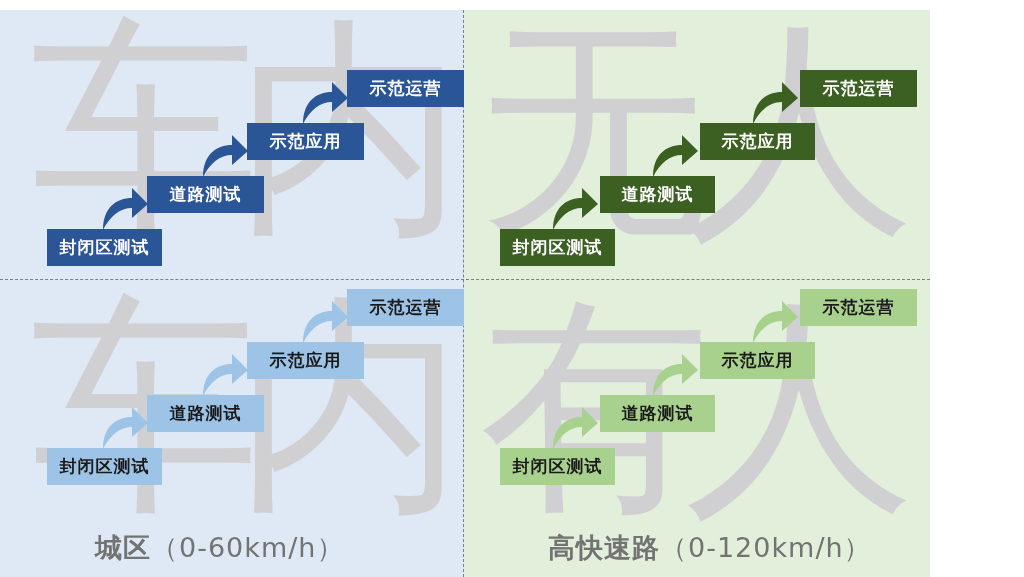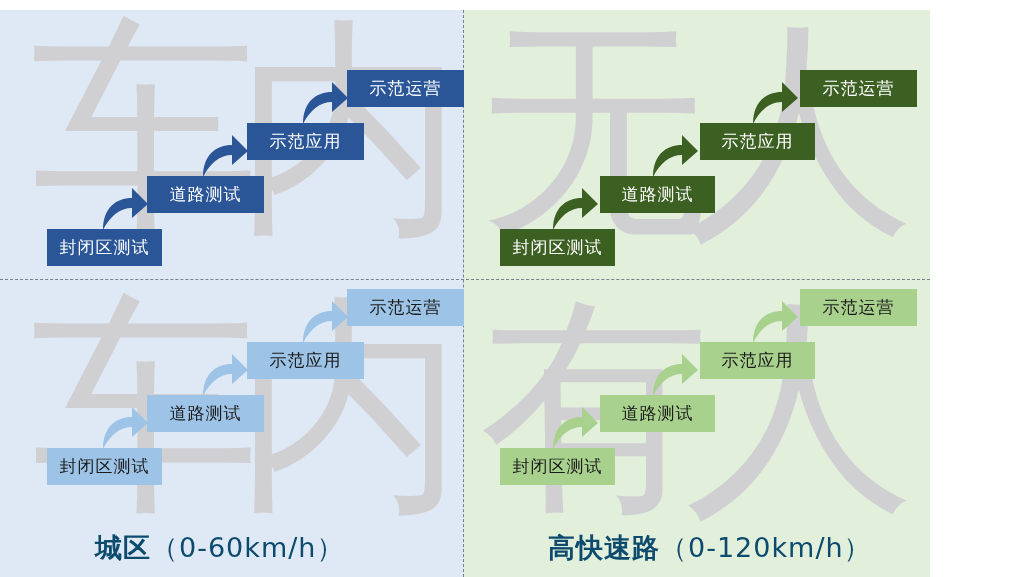--- a/index.html
+++ b/index.html
@@ -4,27 +4,27 @@
 <style>
   html,body{margin:0;padding:0;}
   body{width:1024px;height:577px;background:#ffffff;position:relative;overflow:hidden;font-family:"DejaVu Sans","Liberation Sans",sans-serif;}
   .canvas{position:absolute;left:0;top:10px;width:930px;height:567px;}
   .half{position:absolute;top:0;height:567px;}
   .half.left{left:0;width:464px;background:#dfe8f5;}
   .half.right{left:464px;width:466px;background:#e2efdb;}
   .vdash{position:absolute;left:463px;top:0;width:0;height:567px;border-left:1.5px dashed #7a8088;}
   .hdash{position:absolute;left:0;top:269px;width:930px;height:0;border-top:1.5px dashed #7a8088;}
   .ghost{position:absolute;color:#d0d0d2;font-weight:400;line-height:1;pointer-events:none;user-select:none;font-size:230px;}
-  .step{position:absolute;height:37px;display:flex;align-items:center;justify-content:center;font-weight:400;font-size:17px;letter-spacing:1px;box-sizing:border-box;}
+  .step{position:absolute;height:37px;display:flex;align-items:center;justify-content:center;font-weight:700;font-size:17px;letter-spacing:1px;box-sizing:border-box;}
   .dark-blue{background:#2a5597;color:#ffffff;}
   .dark-green{background:#3c5f22;color:#ffffff;}
   .light-blue{background:#9dc3e6;color:#1a1a1a;}
   .light-green{background:#a9d18e;color:#1a1a1a;}
   .arrow{position:absolute;width:52px;height:44px;}
-  .caption{position:absolute;font-size:27px;font-weight:700;color:#0c4a6e;letter-spacing:1px;white-space:nowrap;}
+  .caption{position:absolute;font-size:27px;font-weight:700;color:#737373;letter-spacing:1px;white-space:nowrap;}
   .caption .paren{font-weight:400;}
 </style>
 </head>
 <body>
 
 <div class="canvas">
   <div class="half left"></div>
   <div class="half right"></div>
 
   <div class="ghost" style="left:30px;top:5px;">车</div>

